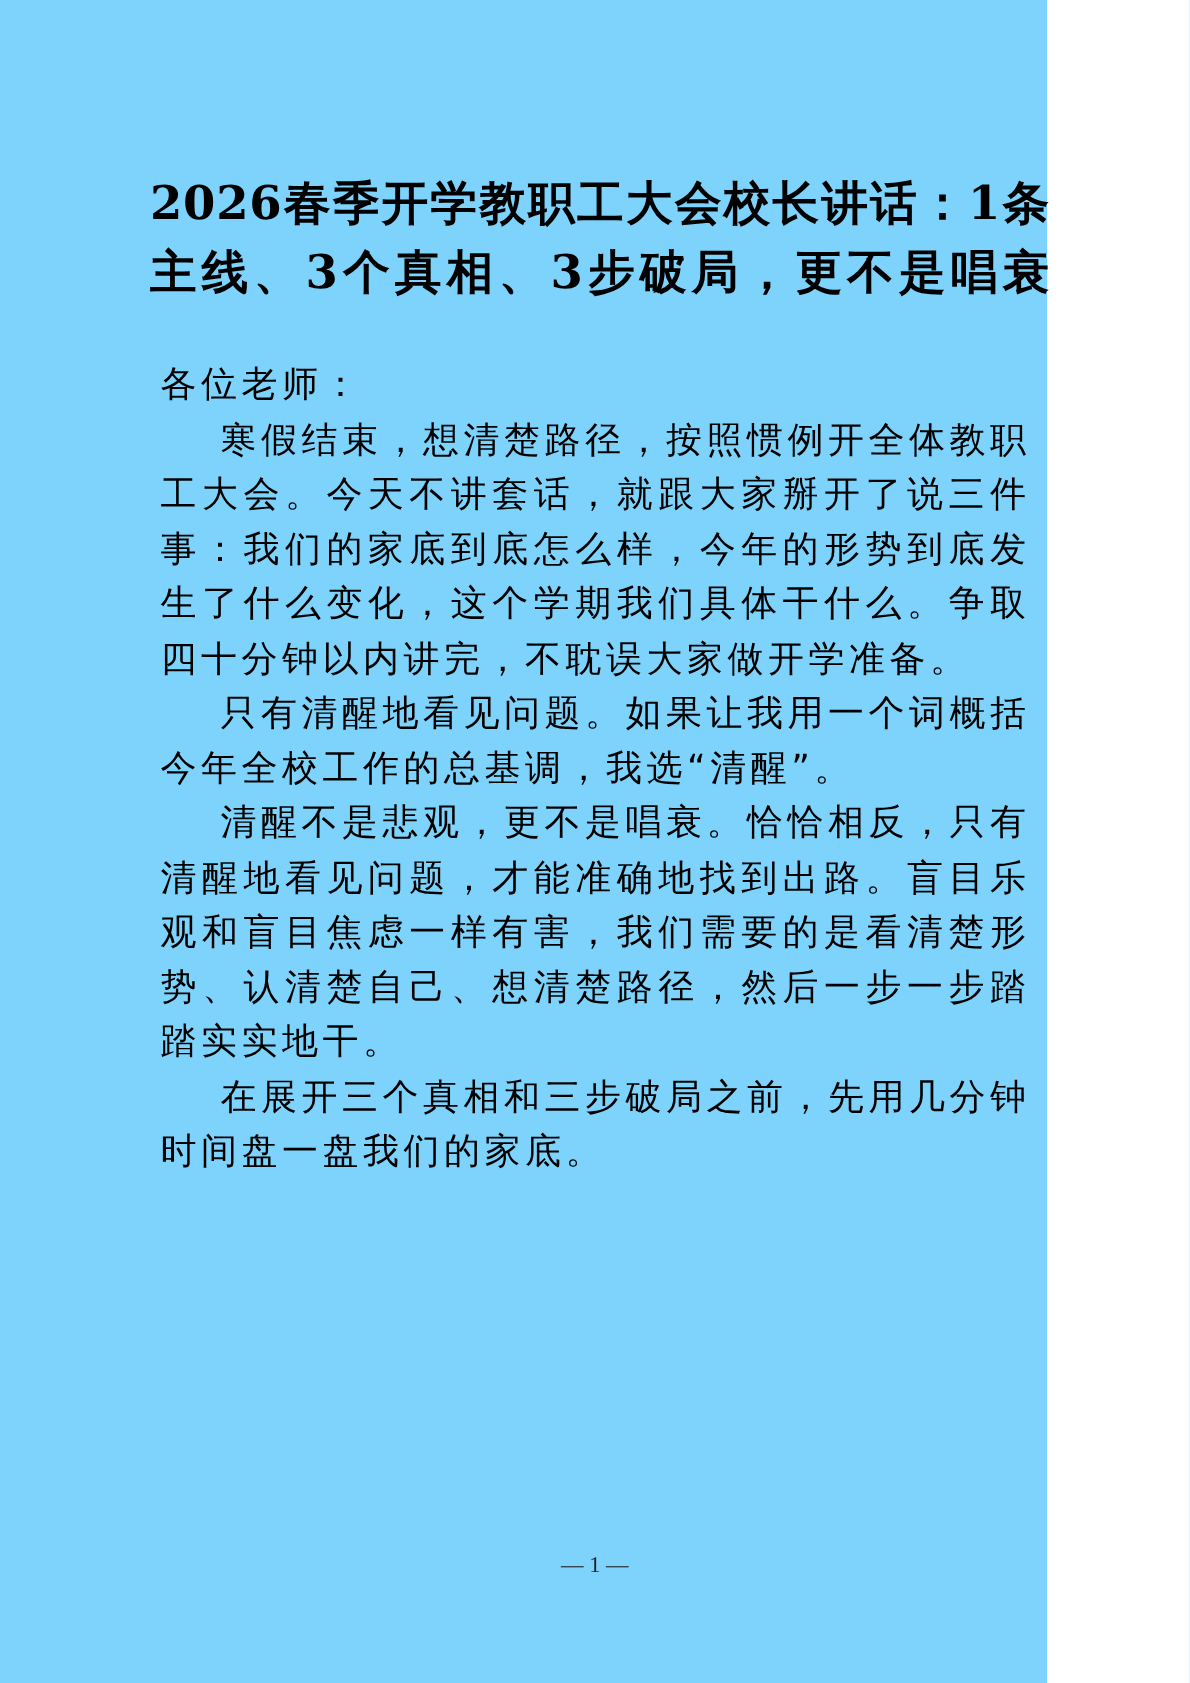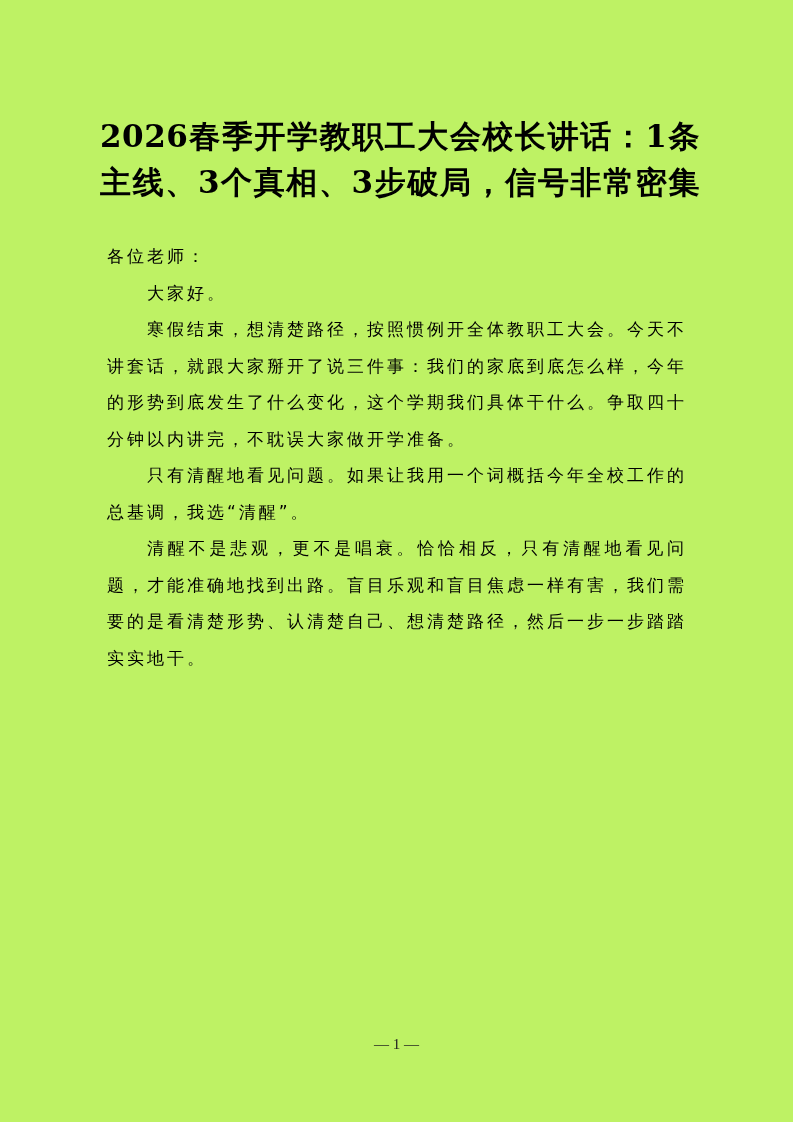--- a/index.html
+++ b/index.html
@@ -1,47 +1,47 @@
 <!DOCTYPE html>
 <html><head>
 <meta charset="utf-8">
 <style>
   html, body { margin: 0; padding: 0; background: #ffffff; }
   body { width: 793px; height: 1122px; position: relative; overflow: hidden; color: #000; }
-  .page { position: absolute; left: 0; top: 0; width: 793px; height: 1122px; background: #bef264; }
+  .page { position: absolute; left: 0; top: 0; width: 698px; height: 1122px; background: #7dd3fc; }
   .title {
     position: absolute; left: 100px; top: 113px; width: 600px;
     font-family: "DejaVu Serif", "Liberation Serif", serif;
     font-weight: bold; font-size: 31px; line-height: 46px;
     text-align: justify; text-align-last: justify; letter-spacing: 0.5px;
   }
   .title .line { display: block; white-space: nowrap; }
   .body {
     position: absolute; left: 107px; top: 238px; width: 580px;
     font-family: "DejaVu Sans", "Liberation Sans", sans-serif;
-    font-size: 17px; line-height: 36.5px; letter-spacing: 3px;
+    font-size: 24px; line-height: 36.5px; letter-spacing: 3px;
   }
   .para { margin: 0; text-align: justify; }
   .indent { text-indent: 40px; }
   .footer {
     position: absolute; left: 0; width: 793px; top: 1036px; text-align: center;
     font-family: "Liberation Serif", serif; font-size: 15px; color: #222;
   }
 </style>
 </head>
 <body>
 
 <div class="page">
   <div class="title">
     <span class="line">2026春季开学教职工大会校长讲话：1条</span>
-    <span class="line">主线、3个真相、3步破局，信号非常密集</span>
+    <span class="line">主线、3个真相、3步破局，更不是唱衰</span>
   </div>
 
   <div class="body">
     <p class="para">各位老师：</p>
-    <p class="para indent">大家好。</p>
     <p class="para indent">寒假结束，想清楚路径，按照惯例开全体教职工大会。今天不讲套话，就跟大家掰开了说三件事：我们的家底到底怎么样，今年的形势到底发生了什么变化，这个学期我们具体干什么。争取四十分钟以内讲完，不耽误大家做开学准备。</p>
     <p class="para indent">只有清醒地看见问题。如果让我用一个词概括今年全校工作的总基调，我选“清醒”。</p>
     <p class="para indent">清醒不是悲观，更不是唱衰。恰恰相反，只有清醒地看见问题，才能准确地找到出路。盲目乐观和盲目焦虑一样有害，我们需要的是看清楚形势、认清楚自己、想清楚路径，然后一步一步踏踏实实地干。</p>
+    <p class="para indent">在展开三个真相和三步破局之前，先用几分钟时间盘一盘我们的家底。</p>
   </div>
 
   <div class="footer">— 1 —</div>
 </div>
 
 </body></html>

